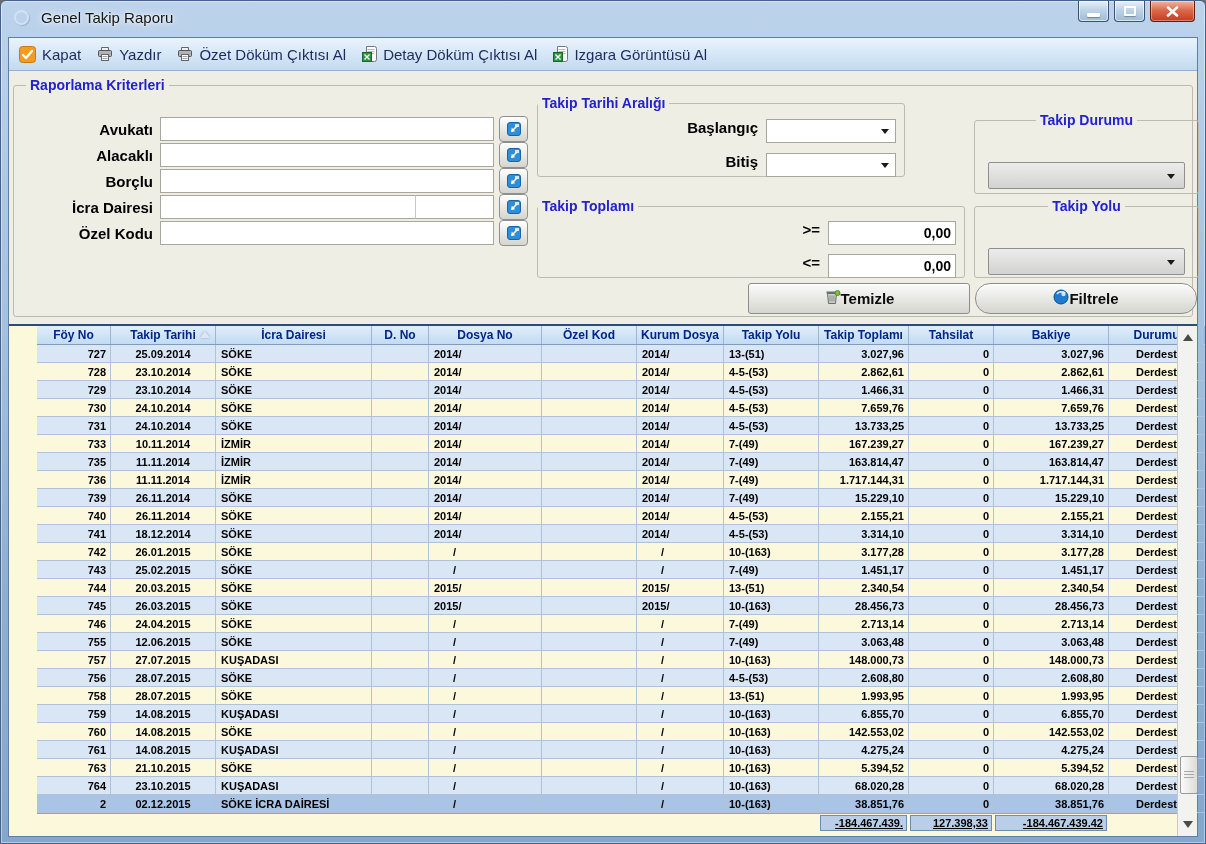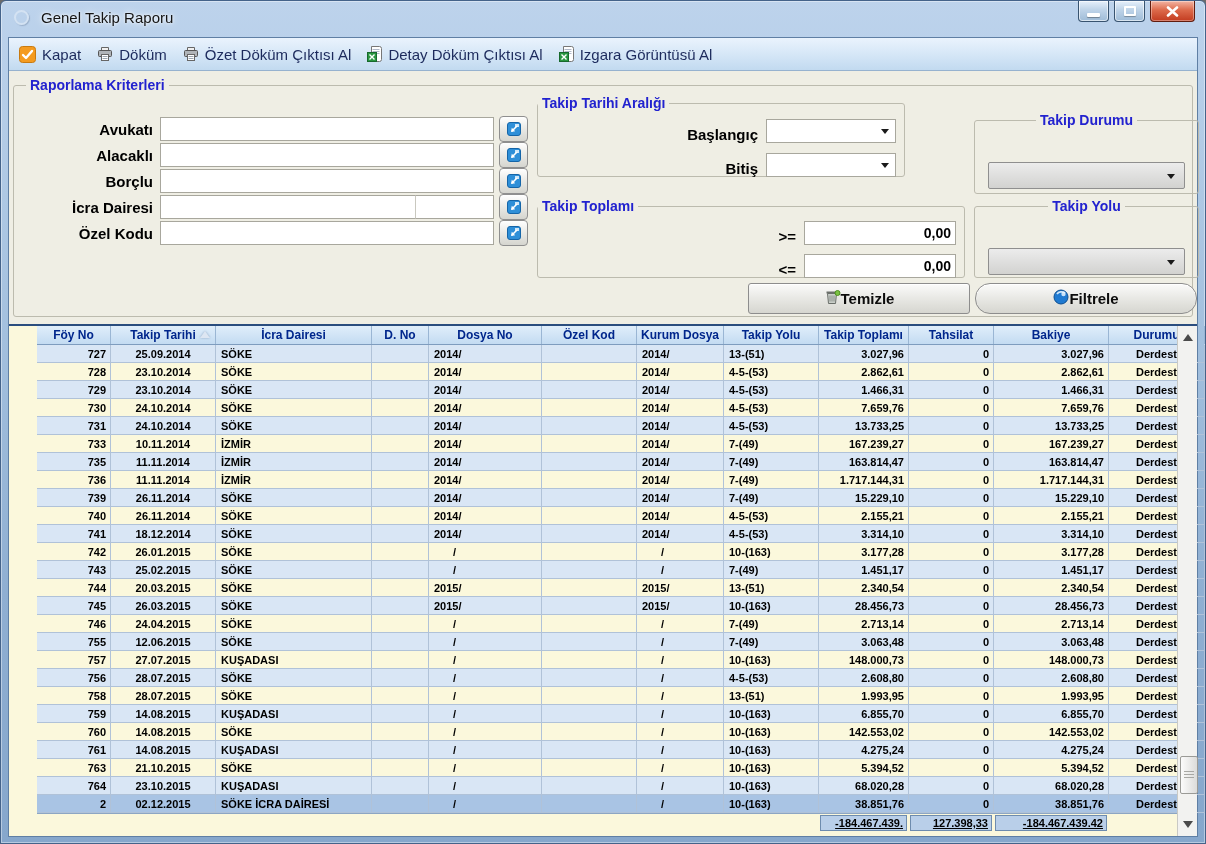--- a/index.html
+++ b/index.html
@@ -53,30 +53,30 @@
   .tin.splitB { width:78px; margin-left:0; border-left:none; }
   .lookup { width:29px; height:26px; margin-left:5px; border:1px solid #8f8f8f; border-radius:4px;
     background:linear-gradient(#ffffff, #e9e9e5 50%, #d5d5cf); display:flex; align-items:center;
     justify-content:center; cursor:pointer; padding:0; }
   .fs-sub { position:absolute; }
   .fs-date  { left:523px; top:2px;  width:368px; height:82px; }
   .fs-stat  { left:960px; top:19px;  width:225px; height:82px; }
   .fs-total { left:523px; top:105px; width:428px; height:80px; }
   .fs-yolu  { left:960px; top:105px; width:225px; height:80px; }
   .fs-stat > legend, .fs-yolu > legend { margin:4px auto; }
-  .subrow { position:absolute; display:flex; align-items:flex-end; height:24px; right:8px; }
+  .subrow { position:absolute; display:flex; align-items:flex-start; height:24px; right:8px; }
   .sublabel { font-size:15px; font-weight:bold; color:#000; padding-right:8px; }
   .combo { position:relative; width:130px; height:24px; background:#fff; border:1px solid #a8a79d; }
   .combo .val { position:absolute; left:4px; top:3px; font-size:13px; }
   .darr { position:absolute; right:6px; top:9px; width:0; height:0;
     border-left:4px solid transparent; border-right:4px solid transparent; border-top:5px solid #1a1a1a; }
   .gcombo { position:absolute; left:13px; right:13px; top:30px; height:27px;
     background:linear-gradient(#ececec, #d2d2d0); border:1px solid #8f8f8f; border-radius:2px; }
   .gcombo .darr { top:11px; right:9px; }
-  .num { text-align:right; font-weight:bold; width:152px; font-size:14px;margin-top:24px; }
+  .num { text-align:right; font-weight:bold; width:128px; font-size:14px; }
   .bigbtn { position:absolute; top:190px; width:222px; height:31px; border:1px solid #8d8d8d;
     border-radius:3px; background:linear-gradient(#fbfbfa, #e8e8e4 50%, #d6d6d0);
     box-shadow:inset 0 1px 0 #fff; display:flex; align-items:center; justify-content:center;
     gap:0; font-size:15px; font-weight:bold; color:#0c0c0c; cursor:pointer; }
   .btn-clear { left:734px; }
   .btn-filter { left:961px;border-radius:15px; }
   
   .gridarea { position:absolute; left:0; right:0; top:286px; bottom:0;
     border-top:2px solid #2a4d7e; background:#fbf8dc; display:flex; }
   .gridtable { width:1168px;padding-left:28px; --cols:74px 105px 156px 57px 113px 95px 87px 95px 90px 85px 115px 96px; }
@@ -156,21 +156,21 @@
   </div>
         <div class="tb-item">
     <span class="ticon">
             <svg width="16" height="16" viewBox="0 0 16 16">
               <path d="M4.5 1.5h7v3h-7z" fill="#f0f0f0" stroke="#666"></path>
               <rect x="1.5" y="4.5" width="13" height="6" rx="1" fill="#b0b4b8" stroke="#555"></rect>
               <rect x="4.5" y="8.5" width="7" height="6" fill="#fff" stroke="#666"></rect>
               <path d="M5.5 10.5h5M5.5 12.5h5" stroke="#9aa4ae"></path>
             </svg>
           </span>
-    <span class="tb-label">Döküm</span>
+    <span class="tb-label">Yazdır</span>
   </div>
         <div class="tb-item">
     <span class="ticon">
             <svg width="16" height="16" viewBox="0 0 16 16">
               <path d="M4.5 1.5h7v3h-7z" fill="#f0f0f0" stroke="#666"></path>
               <rect x="1.5" y="4.5" width="13" height="6" rx="1" fill="#b0b4b8" stroke="#555"></rect>
               <rect x="4.5" y="8.5" width="7" height="6" fill="#fff" stroke="#666"></rect>
               <path d="M5.5 10.5h5M5.5 12.5h5" stroke="#9aa4ae"></path>
             </svg>
           </span>

